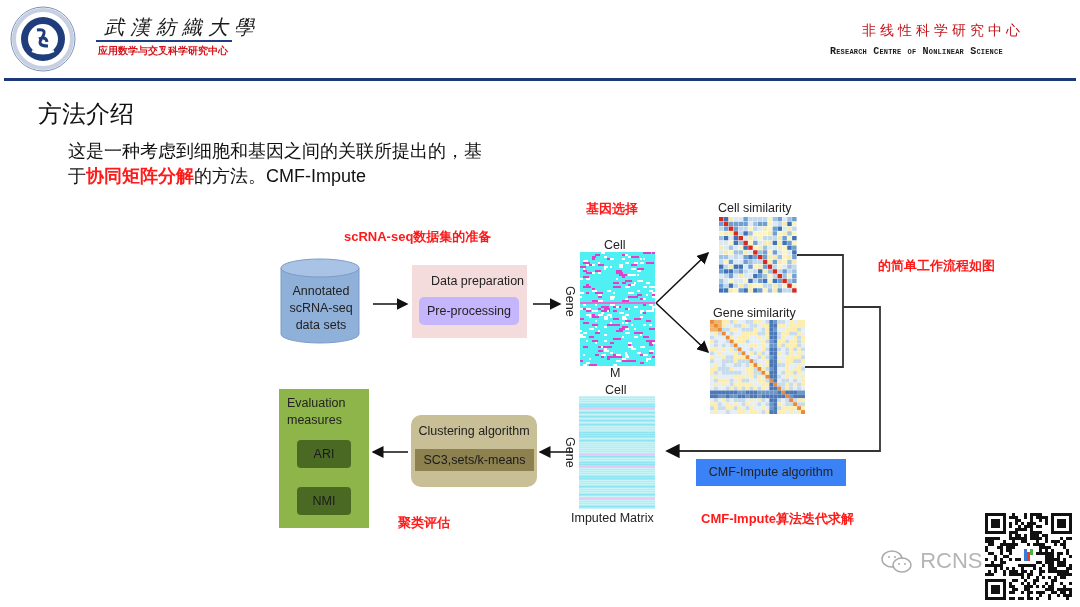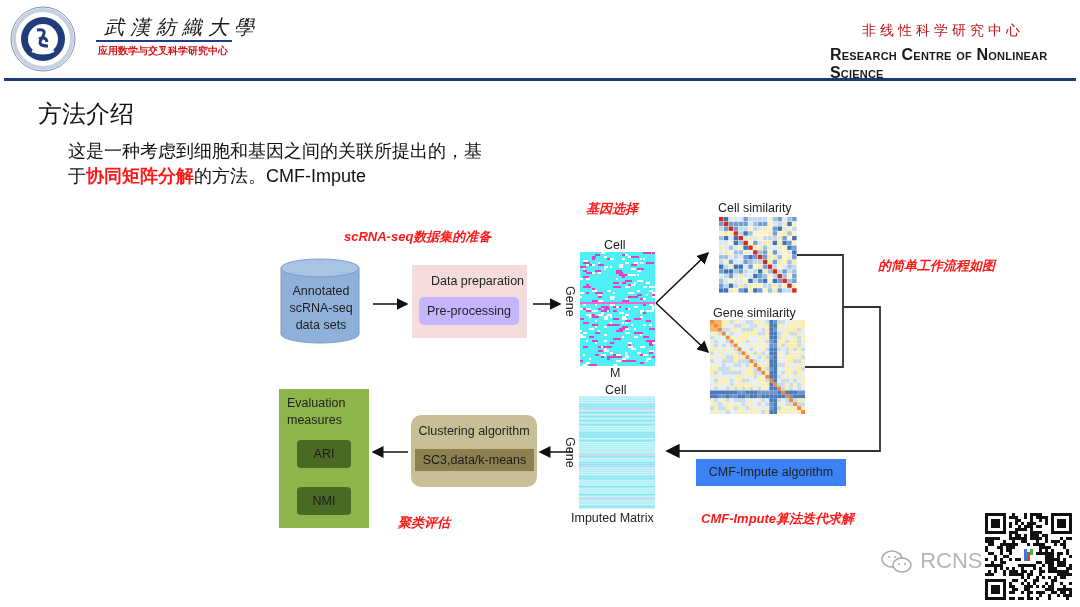--- a/index.html
+++ b/index.html
@@ -5,30 +5,30 @@
   html, body { margin:0; padding:0; }
   body { width:1080px; height:607px; background:#ffffff; position:relative; overflow:hidden; font-family:"DejaVu Sans", sans-serif; }
   .abs { position:absolute; }
 
   
   #logo { left:10px; top:6px; width:66px; height:66px; }
   #uni-name { left:104px; top:14px; font-size:20px; color:#1a1a1a; letter-spacing:6px; font-style:italic; font-family:"DejaVu Serif", serif; }
   #uni-underline { left:96px; top:40px; width:136px; height:2px; background:#1f3f80; }
   #center-name { left:98px; top:44px; font-size:10px; color:#d4141a; font-weight:bold; font-family:"DejaVu Serif", serif; }
   #rcns-cn { left:862px; top:22px; font-size:14px; color:#c0141a; letter-spacing:4px; font-family:"DejaVu Sans", sans-serif; }
-  #rcns-en { left:830px; top:46px; font-size:16px; color:#1a1a1a; font-weight:bold; font-family:Liberation Sans, sans-serif; letter-spacing:0.2px; font-variant:small-caps; }
+  #rcns-en { left:830px; top:46px; font-size:10px; color:#1a1a1a; font-weight:bold; font-family:Liberation Mono, monospace; letter-spacing:0.2px; font-variant:small-caps; }
   #header-rule { left:4px; top:78px; width:1072px; height:3px; background:#1d3a78; }
 
   
   #slide-title { left:38px; top:98px; font-size:24px; color:#111; font-family:"DejaVu Serif", serif; }
   #intro { left:68px; top:138px; width:420px; font-size:18px; line-height:25px; color:#111; font-family:"DejaVu Serif", serif; }
   #intro .hl { color:#ff1a1a; font-weight:bold; }
   #intro .en { font-family:"Liberation Sans", sans-serif; }
 
-  .red-label { color:#ff1a1a; font-weight:bold; font-size:13px; font-family:"DejaVu Serif", serif;font-style:italic; }
+  .red-label { color:#ff1a1a; font-weight:bold; font-size:13px; font-family:"DejaVu Serif", serif; }
   .red-label .en { font-family:"Liberation Sans", sans-serif; }
 
   
   .cyl { left:280px; top:258px; width:80px; height:86px; }
   .cyl-text { left:280px; top:283px; width:82px; text-align:center; font-size:12.5px; line-height:17px; color:#222; font-family:"Liberation Sans", sans-serif; }
   .prep-box { left:412px; top:265px; width:115px; height:73px; background:#f4dcdc; }
   .prep-title { left:412px; top:274px; width:115px; text-align:center; font-size:12.5px; color:#222; font-family:"Liberation Sans", sans-serif;margin-left:8px; }
   .prep-inner { left:419px; top:297px; width:100px; height:28px; background:#c4b5fd; border-radius:5px; text-align:center; line-height:28px; font-size:12.5px; color:#222; font-family:"Liberation Sans", sans-serif; }
   .lbl { font-size:12.5px; color:#222; font-family:"Liberation Sans", sans-serif; }
   .vlbl { writing-mode:vertical-rl; font-size:12.5px; color:#222; font-family:"Liberation Sans", sans-serif; }
@@ -1269,21 +1269,21 @@
     <rect x="0" y="108" width="76" height="1.2" fill="#c8f4f8"></rect>
     <rect x="0" y="110" width="76" height="1.2" fill="#8ee4f0"></rect>
     <rect x="0" y="112" width="76" height="1.2" fill="#c8f4f8"></rect>
   </svg>
 <div class="abs lbl" style="left:571px;top:511px;">Imputed Matrix</div>
 
 <div class="abs cmf-box">CMF-Impute algorithm</div>
 
 <div class="abs clust-box"></div>
 <div class="abs clust-title">Clustering algorithm</div>
-<div class="abs clust-inner">SC3,data/k-means</div>
+<div class="abs clust-inner">SC3,sets/k-means</div>
 
 <div class="abs eval-box"></div>
 <div class="abs eval-title">
   <div>Evaluation</div>
   <div>measures</div>
 </div>
 <div class="abs eval-btn" style="top:440px;">ARI</div>
 <div class="abs eval-btn" style="top:487px;">NMI</div>
 
 <div id="watermark" class="abs">

